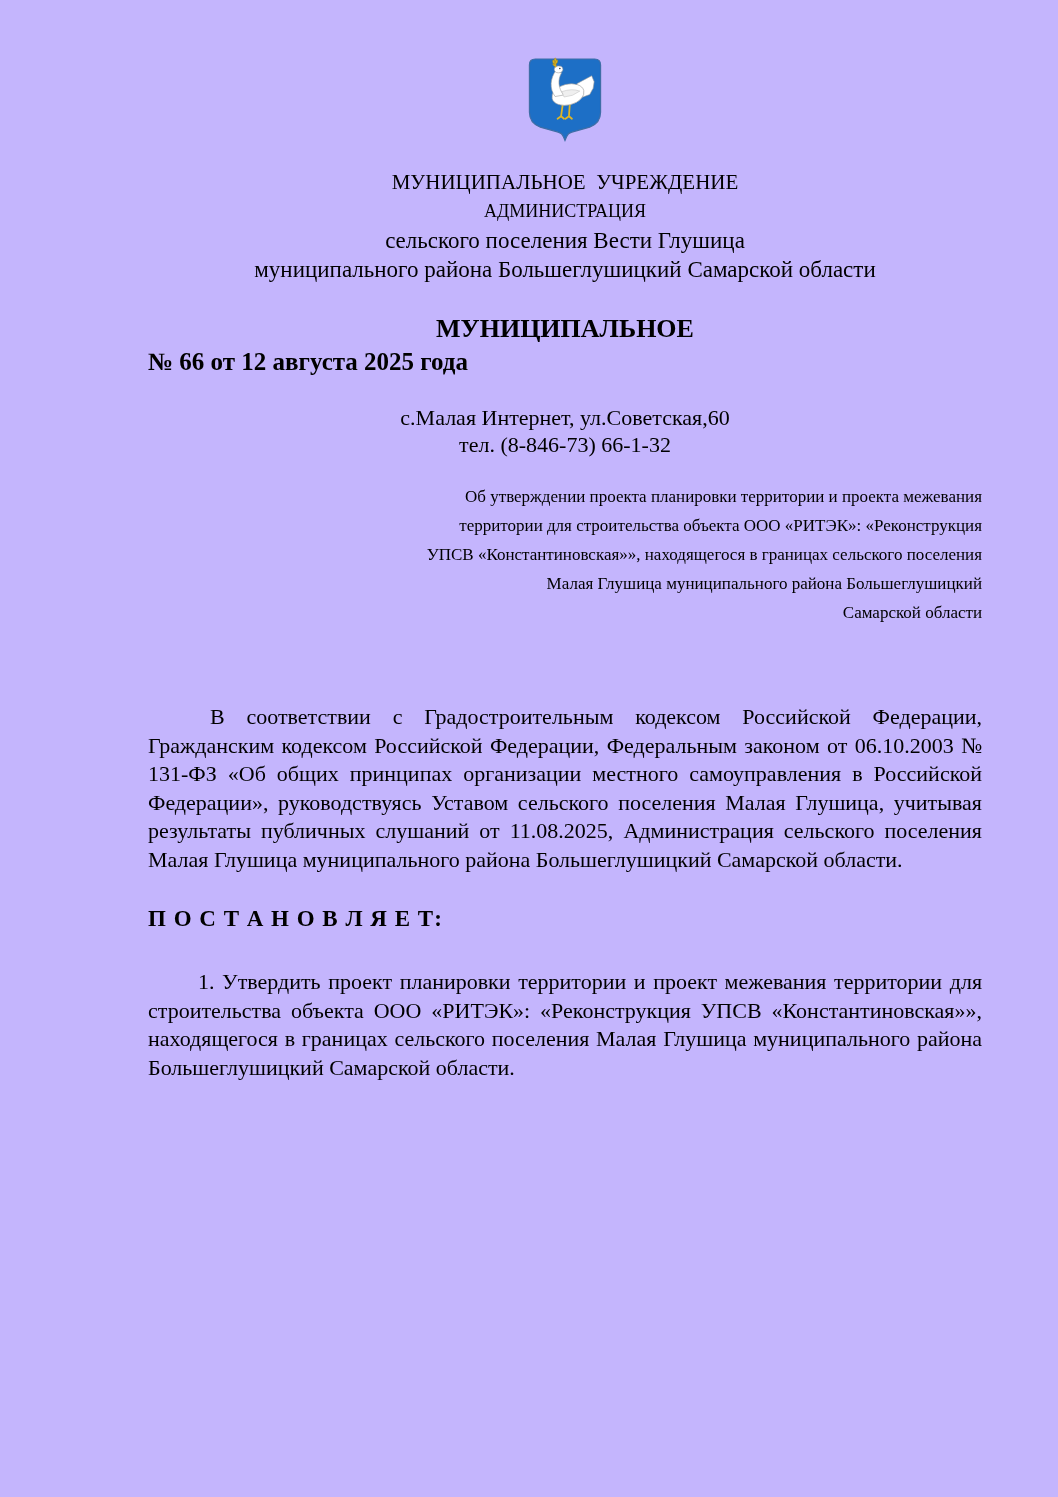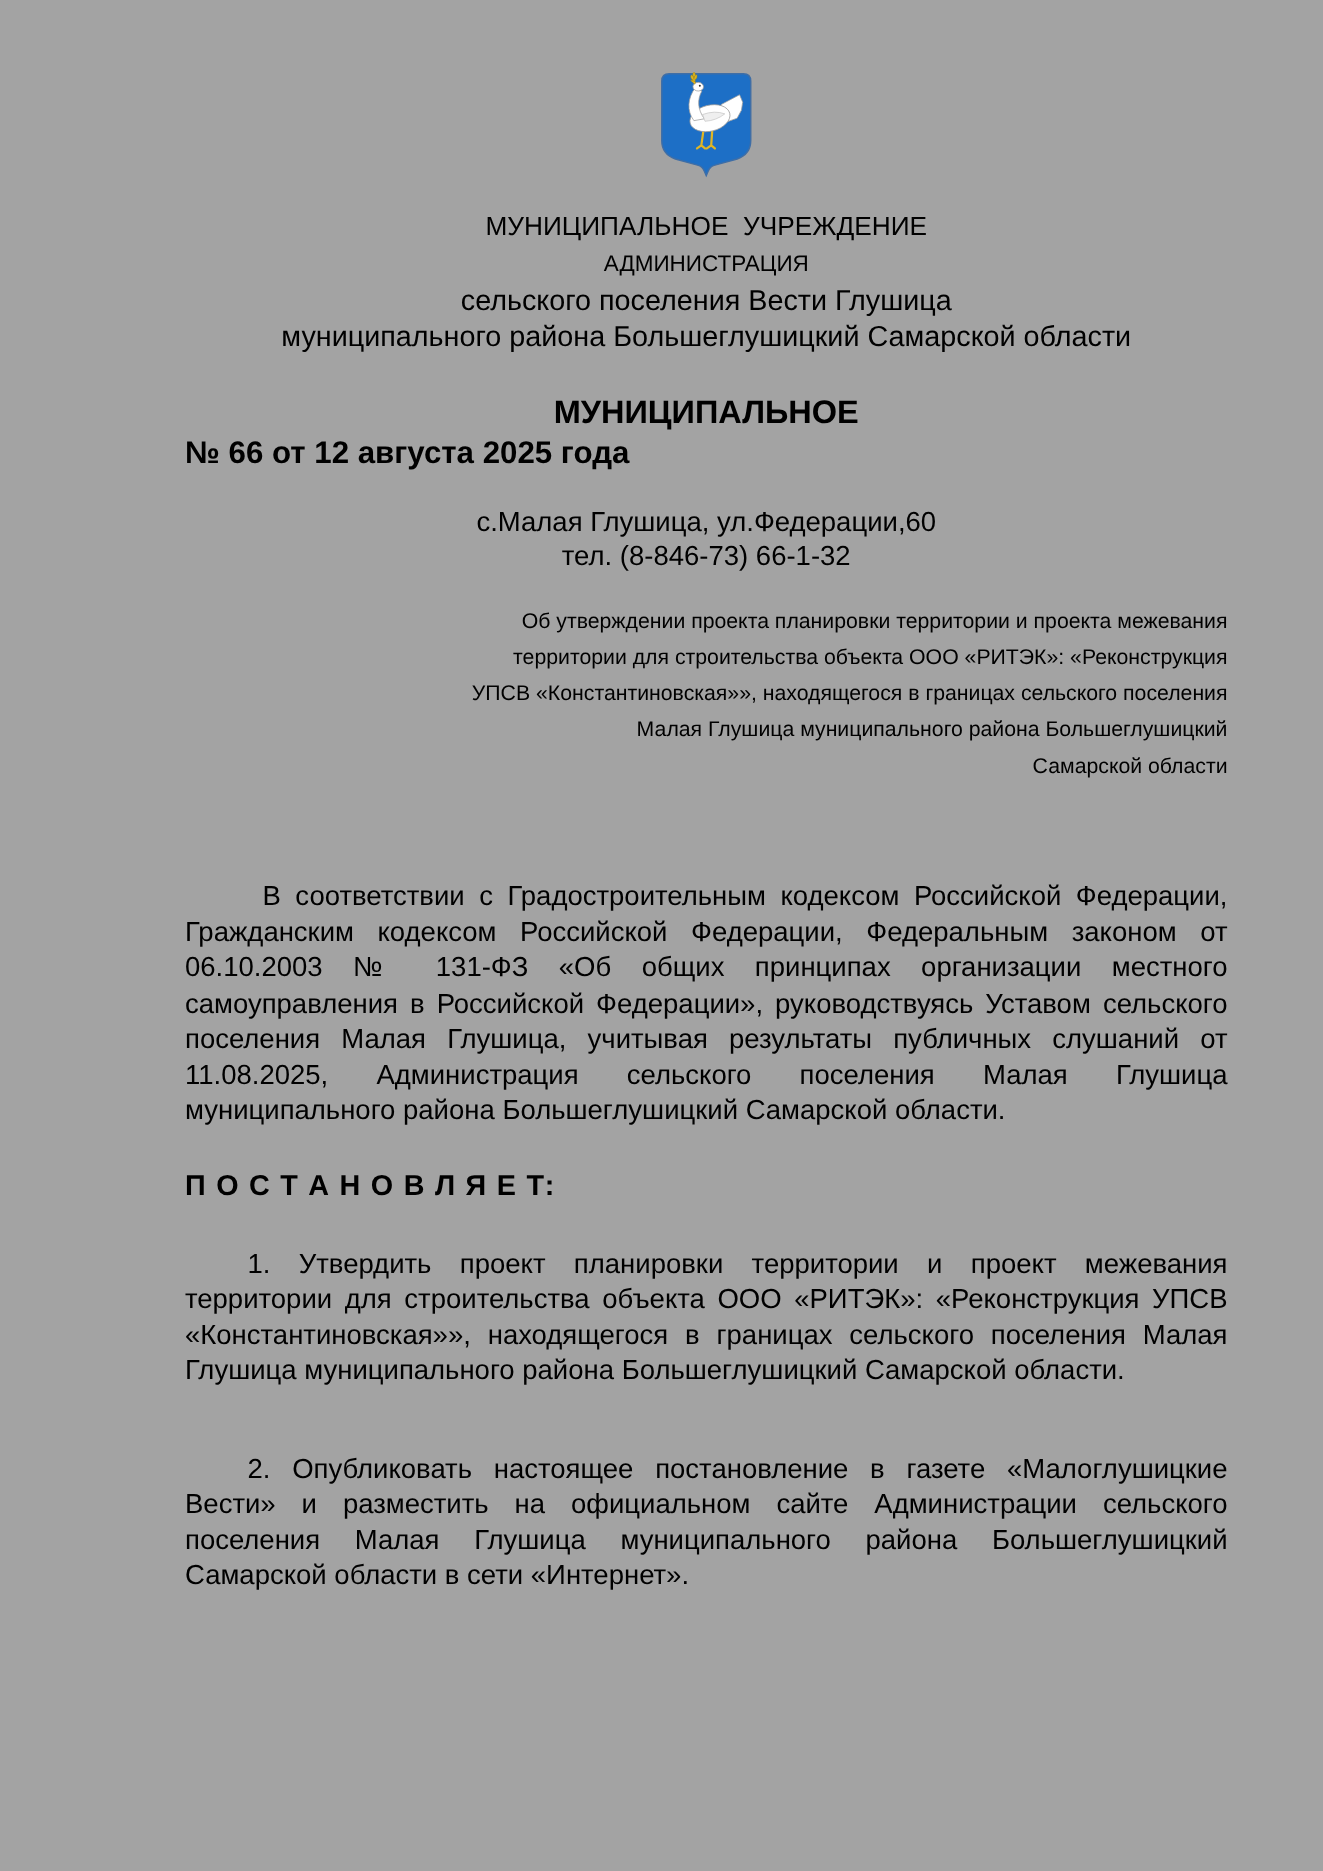--- a/index.html
+++ b/index.html
@@ -4,23 +4,23 @@
 <style>
   html, body {
     margin: 0;
     padding: 0;
     background: #ffffff;
   }
   .page {
     position: relative;
     width: 1058px;
     height: 1497px;
-    background: #a3a3a3;
+    background: #c4b5fd;
     color: #000000;
-    font-family: Liberation Sans, sans-serif;
+    font-family: Liberation Serif, serif;
     overflow: hidden;
   }
   .content {
     margin-left: 148px;
     width: 834px;
     padding-top: 57px;
   }
   .crest {
     width: 76px;
     height: 85px;
@@ -140,31 +140,30 @@
       <div class="org-line1">МУНИЦИПАЛЬНОЕ  УЧРЕЖДЕНИЕ</div>
       <div class="org-line2">АДМИНИСТРАЦИЯ</div>
       <div class="org-line3">сельского поселения Вести Глушица</div>
       <div class="org-line4">муниципального района Большеглушицкий Самарской области</div>
     </div>
 
     <div class="decree-title">МУНИЦИПАЛЬНОЕ</div>
     <div class="decree-number">№ 66 от 12 августа 2025 года</div>
 
     <div class="address">
-      <div>с.Малая Глушица, ул.Федерации,60</div>
+      <div>с.Малая Интернет, ул.Советская,60</div>
       <div>тел. (8-846-73) 66-1-32</div>
     </div>
 
     <div class="subject">Об утверждении проекта  планировки территории и проекта межевания
 территории для строительства объекта ООО «РИТЭК»: «Реконструкция
 УПСВ «Константиновская»», находящегося в границах сельского поселения
 Малая Глушица муниципального района Большеглушицкий
 Самарской области</div>
 
     <p class="preamble">В соответствии с Градостроительным кодексом Российской Федерации, Гражданским кодексом Российской Федерации, Федеральным законом от 06.10.2003 № 131-ФЗ «Об общих принципах организации местного самоуправления в Российской Федерации», руководствуясь Уставом сельского поселения Малая Глушица, учитывая результаты публичных слушаний от 11.08.2025, Администрация сельского поселения Малая Глушица муниципального района Большеглушицкий Самарской области.</p>
 
     <div class="resolves">П О С Т А Н О В Л Я Е Т:</div>
 
     <p class="item item-1">1. Утвердить проект  планировки территории и проект межевания территории для строительства объекта ООО «РИТЭК»: «Реконструкция УПСВ «Константиновская»», находящегося в границах сельского поселения Малая Глушица муниципального района Большеглушицкий Самарской области.</p>
-    <p class="item item-2">2. Опубликовать настоящее постановление в газете «Малоглушицкие Вести» и разместить на официальном сайте Администрации сельского поселения Малая Глушица муниципального района Большеглушицкий Самарской области в сети «Интернет».</p>
 
   </div>
 </div>
 
 </body></html>

